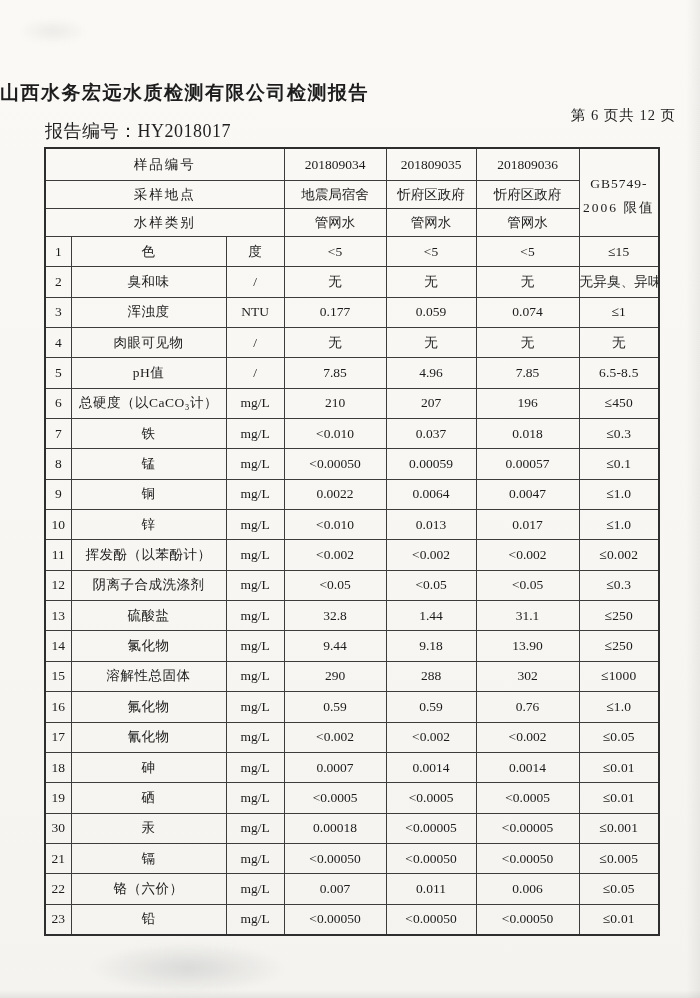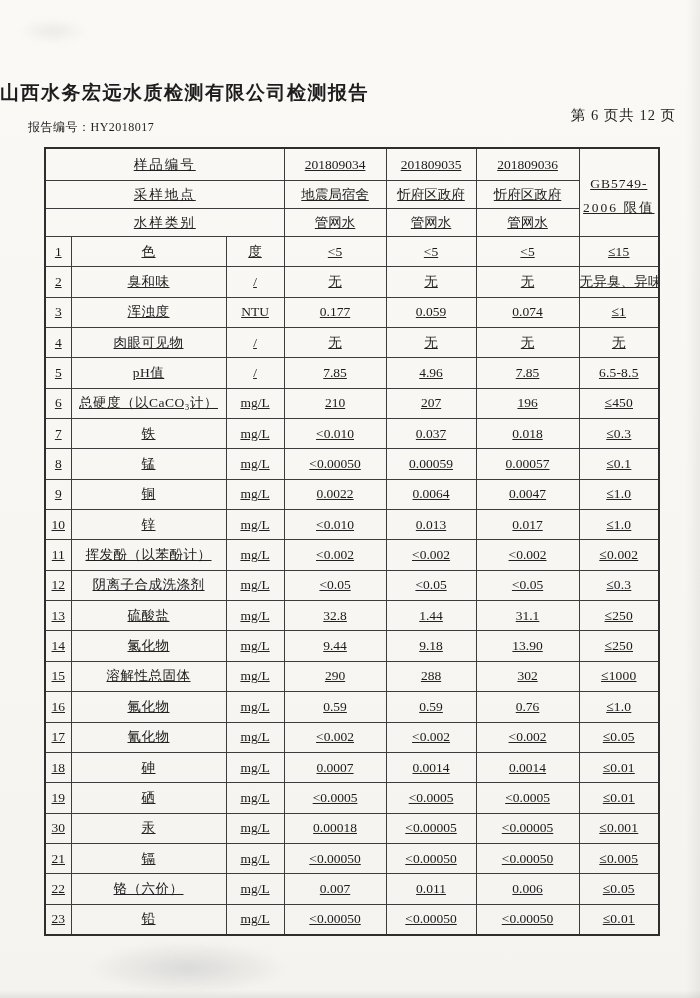--- a/index.html
+++ b/index.html
@@ -41,35 +41,34 @@
   .doc-title {
     position: absolute; top: 80px; left: 0; width: 100%;
     text-align: left;
     font-family: "DejaVu Sans", "Liberation Sans", sans-serif;
     font-weight: bold;
     font-size: 19px;
     letter-spacing: 1.5px;
     color: #1d1d1d;
   }
   .report-no {
-    position: absolute; left: 28px; top: 119px;
-    font-size: 12px; letter-spacing: 0.5px; color: #1f1f1f;
+    position: absolute; left: 45px; top: 119px;
+    font-size: 18px; letter-spacing: 0.5px; color: #1f1f1f;
   }
   .page-indicator {
     position: absolute; right: 24px; top: 106px;
     font-size: 14.5px; letter-spacing: 1px; color: #1f1f1f;
   }
 
   table.report {
     position: absolute; left: 44px; top: 147px;
     width: 614px;
     border-collapse: collapse;
     table-layout: fixed;
     background: transparent;
-    text-decoration: underline;
   }
   table.report td {
     border: 1px solid #3c3c3c;
     text-align: center;
     vertical-align: middle;
     font-size: 13.5px;
     color: #1c1c1c;
     padding: 0;
     overflow: hidden;
     white-space: nowrap;

